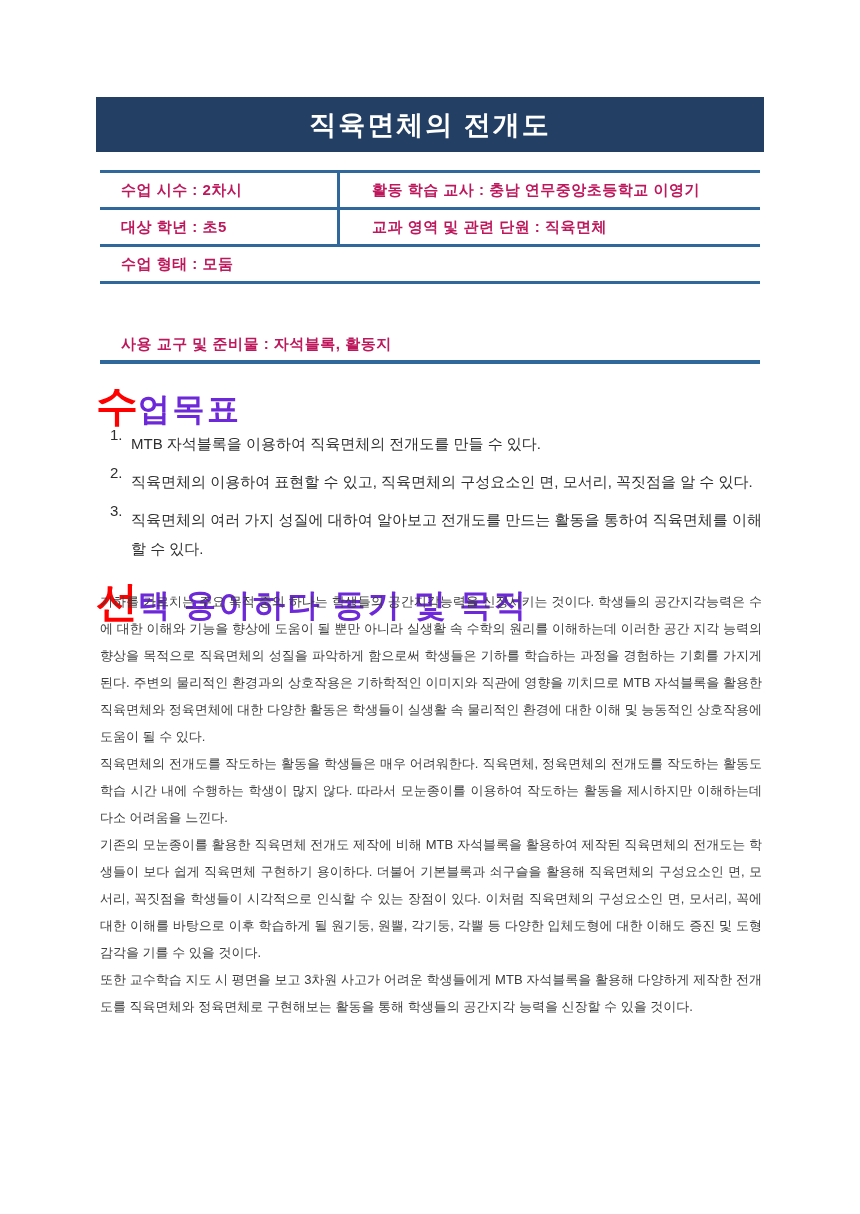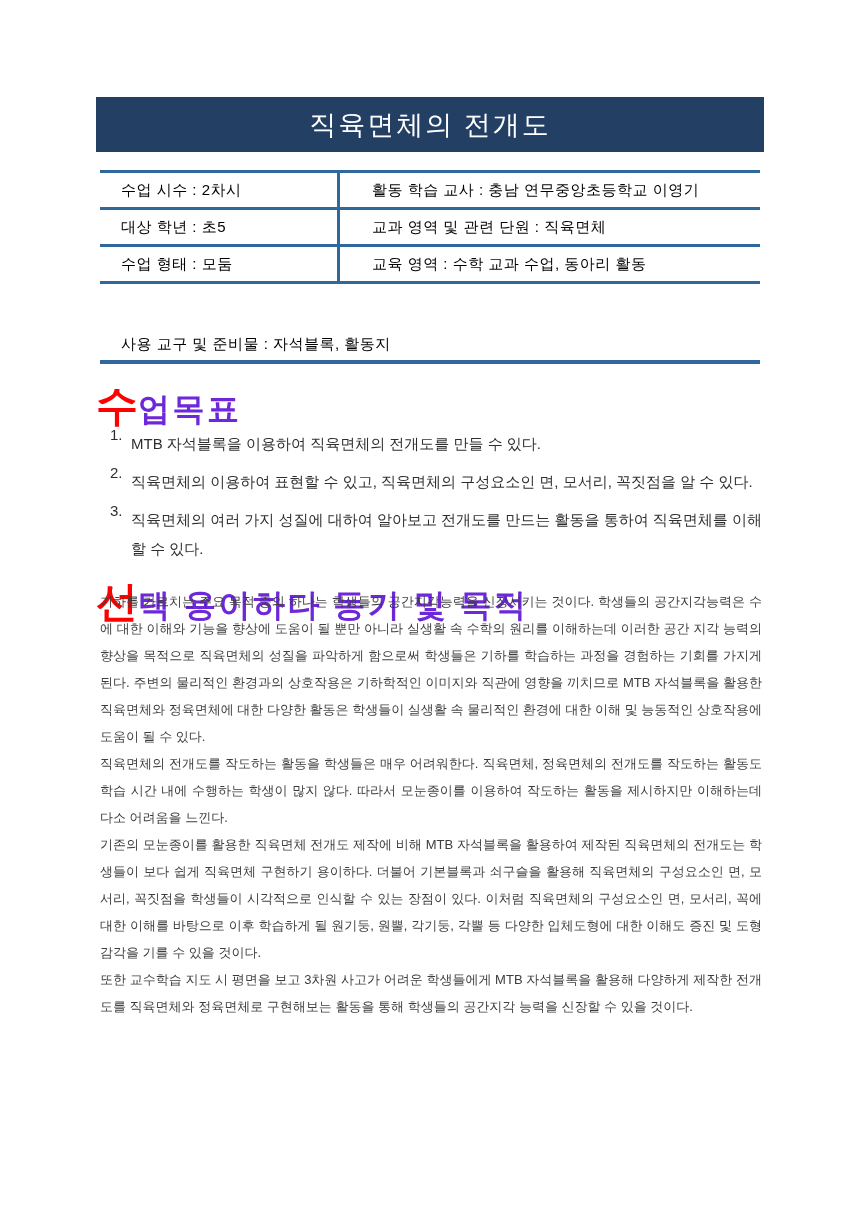--- a/index.html
+++ b/index.html
@@ -12,28 +12,28 @@
   }
   .page { position: relative; width: 860px; height: 1214px; background: #ffffff; }
 
   
   .banner {
     position: absolute; left: 96px; top: 97px; width: 668px; height: 55px;
     background: #233f63;
     display: flex; align-items: center; justify-content: center;
   }
   .banner-title {
-    color: #ffffff; font-size: 27px; font-weight: normal; letter-spacing: 2px;
+    color: #ffffff; font-size: 27px; font-weight: bold; letter-spacing: 2px;
   }
 
   
   .info-table {
     position: absolute; left: 100px; top: 170px; width: 660px;
     border-top: 3px solid #31689b;
-    font-size: 15px; font-weight: normal; color: #000000;
+    font-size: 15px; font-weight: bold; color: #be185d;
   }
   .it-row {
     display: flex; align-items: center; height: 37px;
     border-bottom: 3px solid #31689b;
   }
   .it-left {
     width: 237px; padding-left: 21px; letter-spacing: 0.5px;
   }
   .it-right {
     flex: 1; align-self: stretch; display: flex; align-items: center;
@@ -85,21 +85,20 @@
     <div class="it-row">
       <div class="it-left">수업 시수 : 2차시</div>
       <div class="it-right">활동 학습 교사 : 충남 연무중앙초등학교 이영기</div>
     </div>
     <div class="it-row">
       <div class="it-left">대상 학년 : 초5</div>
       <div class="it-right">교과 영역 및 관련 단원 : 직육면체</div>
     </div>
     <div class="it-row">
       <div class="it-left">수업 형태 : 모둠</div>
-      <div class="it-right">교육 영역 : 수학 교과 수업, 동아리 활동</div>
     </div>
     <div class="it-full">사용 교구 및 준비물 : 자석블록, 활동지</div>
   </div>
 
   <div class="sec-heading heading-objectives">
     <span class="cap">수</span>
     <span class="rest">업목표</span>
   </div>
 
   <div class="objectives">

